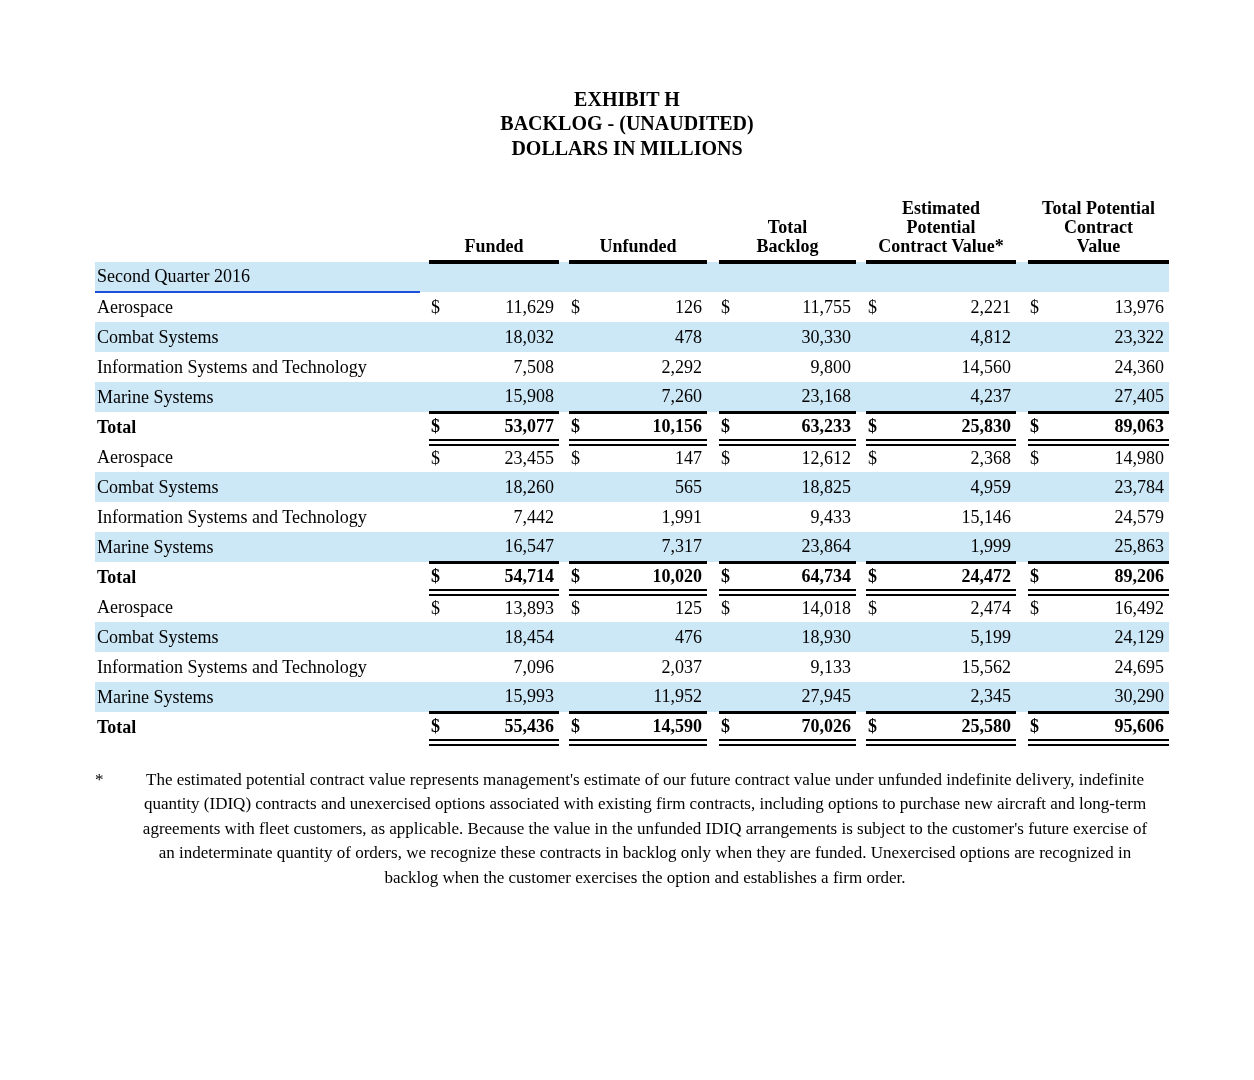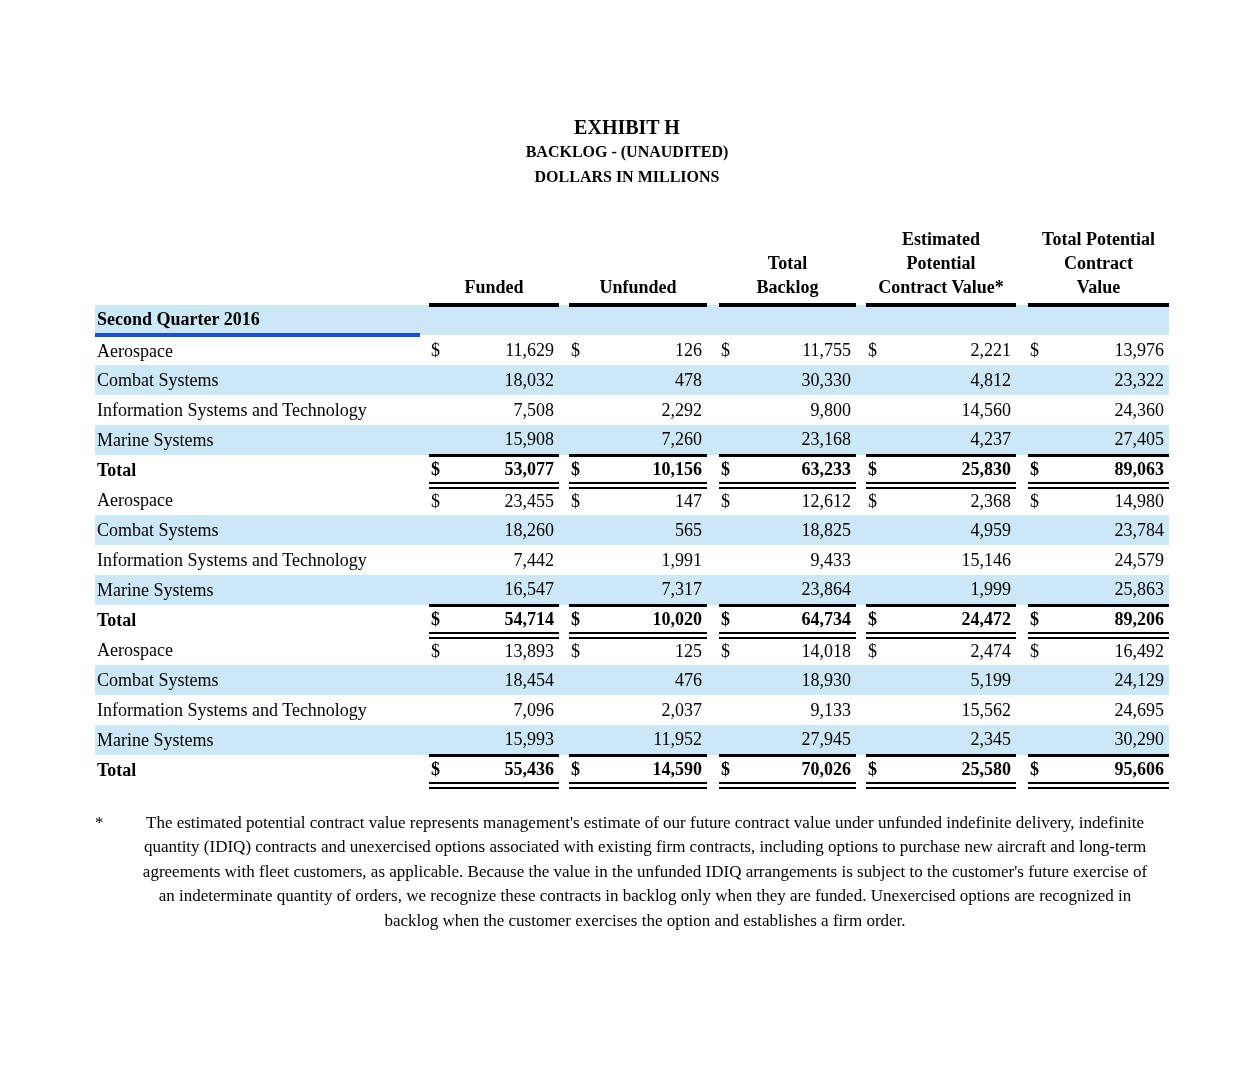--- a/index.html
+++ b/index.html
@@ -3,41 +3,41 @@
 <meta charset="utf-8">
 <style>
   * { margin:0; padding:0; box-sizing:border-box; }
   html,body { background:#fff; }
   body {
     width:1254px; height:1080px;
     font-family:"Liberation Serif", serif;
     color:#000; position:relative; overflow:hidden;
   }
   .titles { text-align:center; padding-top:88px; }
-  .exhibit { font-size:20px; font-weight:bold;margin-top:28px; }
-  .sub { font-size:16px; font-weight:bold; line-height:25px; }
+  .exhibit { font-size:20px; font-weight:bold; }
+  .sub { font-size:20px; font-weight:bold; line-height:25px; }
   .sub:first-of-type { margin-top:10px; }
 
   table.backlog {
     border-collapse:collapse;
     table-layout:fixed;
     margin:38px 0 0 95px;
     font-size:18px;
   }
   td, th { height:30px; vertical-align:middle; overflow:hidden; white-space:nowrap; }
   th.colhead {
     vertical-align:bottom; text-align:center; font-weight:bold;
-    font-size:18px; line-height:24px; padding-bottom:4px;
+    font-size:18px; line-height:19px; padding-bottom:4px;
     border-bottom:4px solid #000; white-space:pre-line;
   }
   .lbl { text-align:left; padding-left:2px; }
   .usd { text-align:left; padding-left:2px; }
   .val { text-align:right; padding-right:5px; }
   tr.section-row td { background:var(--stripe,#cce7f6); }
-  tr.section-row td.lbl { font-weight:bold; border-bottom:4px solid #1d4ed8; }
+  tr.section-row td.lbl { font-weight:normal; border-bottom:2px solid #1d4ed8; }
   tr.data-row.stripe td { background:var(--stripe,#cce7f6); }
   tr.total-row td { background:#fff; }
   tr.total-row td.lbl { font-weight:bold; }
   tr.total-row td.tcell {
     font-weight:bold;
     border-top:3px solid #000;
     border-bottom:7px double #000;
   }
   .footnote {
     display:flex; margin:22px 0 0 95px; width:1058px;

